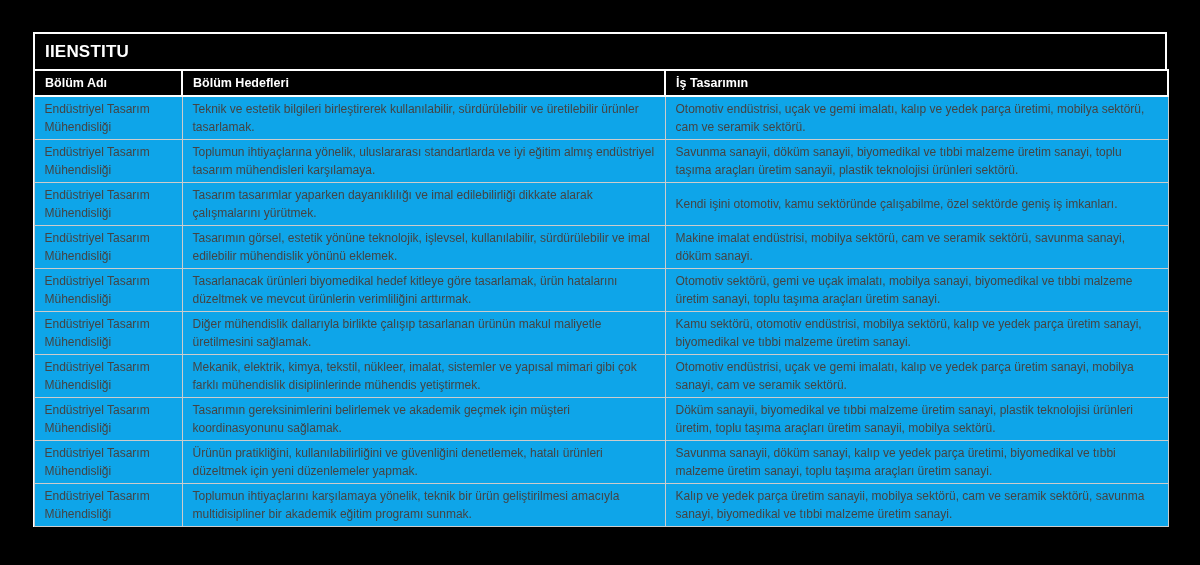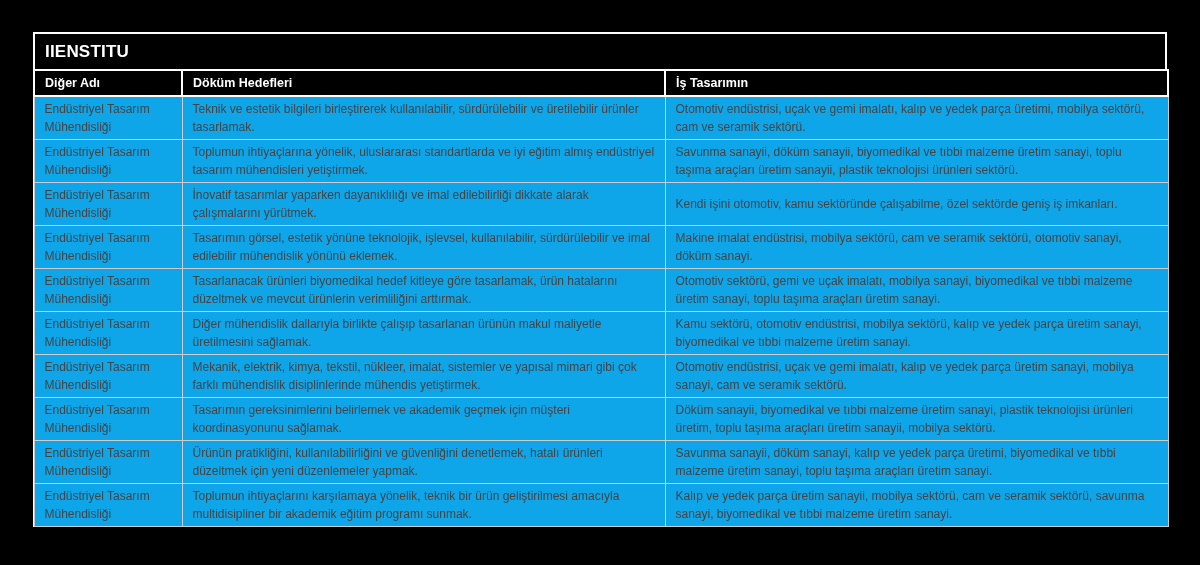--- a/index.html
+++ b/index.html
@@ -68,45 +68,45 @@
     <span>IIENSTITU</span>
   </div>
   <table class="dept">
     <colgroup>
       <col class="c1">
         <col class="c2">
         <col class="c3">
     </colgroup>
     <thead>
       <tr>
-        <th>Diğer Adı</th>
-        <th>Döküm Hedefleri</th>
+        <th>Bölüm Adı</th>
+        <th>Bölüm Hedefleri</th>
         <th>İş Tasarımın</th>
       </tr>
     </thead>
     <tbody>
       <tr>
         <td>Endüstriyel Tasarım Mühendisliği</td>
         <td>Teknik ve estetik bilgileri birleştirerek kullanılabilir, sürdürülebilir ve üretilebilir ürünler tasarlamak.</td>
         <td>Otomotiv endüstrisi, uçak ve gemi imalatı, kalıp ve yedek parça üretimi, mobilya sektörü, cam ve seramik sektörü.</td>
       </tr>
       <tr>
         <td>Endüstriyel Tasarım Mühendisliği</td>
-        <td>Toplumun ihtiyaçlarına yönelik, uluslararası standartlarda ve iyi eğitim almış endüstriyel tasarım mühendisleri yetiştirmek.</td>
+        <td>Toplumun ihtiyaçlarına yönelik, uluslararası standartlarda ve iyi eğitim almış endüstriyel tasarım mühendisleri karşılamaya.</td>
         <td>Savunma sanayii, döküm sanayii, biyomedikal ve tıbbi malzeme üretim sanayi, toplu taşıma araçları üretim sanayii, plastik teknolojisi ürünleri sektörü.</td>
       </tr>
       <tr>
         <td>Endüstriyel Tasarım Mühendisliği</td>
-        <td>İnovatif tasarımlar yaparken dayanıklılığı ve imal edilebilirliği dikkate alarak çalışmalarını yürütmek.</td>
+        <td>Tasarım tasarımlar yaparken dayanıklılığı ve imal edilebilirliği dikkate alarak çalışmalarını yürütmek.</td>
         <td>Kendi işini otomotiv, kamu sektöründe çalışabilme, özel sektörde geniş iş imkanları.</td>
       </tr>
       <tr>
         <td>Endüstriyel Tasarım Mühendisliği</td>
         <td>Tasarımın görsel, estetik yönüne teknolojik, işlevsel, kullanılabilir, sürdürülebilir ve imal edilebilir mühendislik yönünü eklemek.</td>
-        <td>Makine imalat endüstrisi, mobilya sektörü, cam ve seramik sektörü, otomotiv sanayi, döküm sanayi.</td>
+        <td>Makine imalat endüstrisi, mobilya sektörü, cam ve seramik sektörü, savunma sanayi, döküm sanayi.</td>
       </tr>
       <tr>
         <td>Endüstriyel Tasarım Mühendisliği</td>
         <td>Tasarlanacak ürünleri biyomedikal hedef kitleye göre tasarlamak, ürün hatalarını düzeltmek ve mevcut ürünlerin verimliliğini arttırmak.</td>
         <td>Otomotiv sektörü, gemi ve uçak imalatı, mobilya sanayi, biyomedikal ve tıbbi malzeme üretim sanayi, toplu taşıma araçları üretim sanayi.</td>
       </tr>
       <tr>
         <td>Endüstriyel Tasarım Mühendisliği</td>
         <td>Diğer mühendislik dallarıyla birlikte çalışıp tasarlanan ürünün makul maliyetle üretilmesini sağlamak.</td>
         <td>Kamu sektörü, otomotiv endüstrisi, mobilya sektörü, kalıp ve yedek parça üretim sanayi, biyomedikal ve tıbbi malzeme üretim sanayi.</td>

